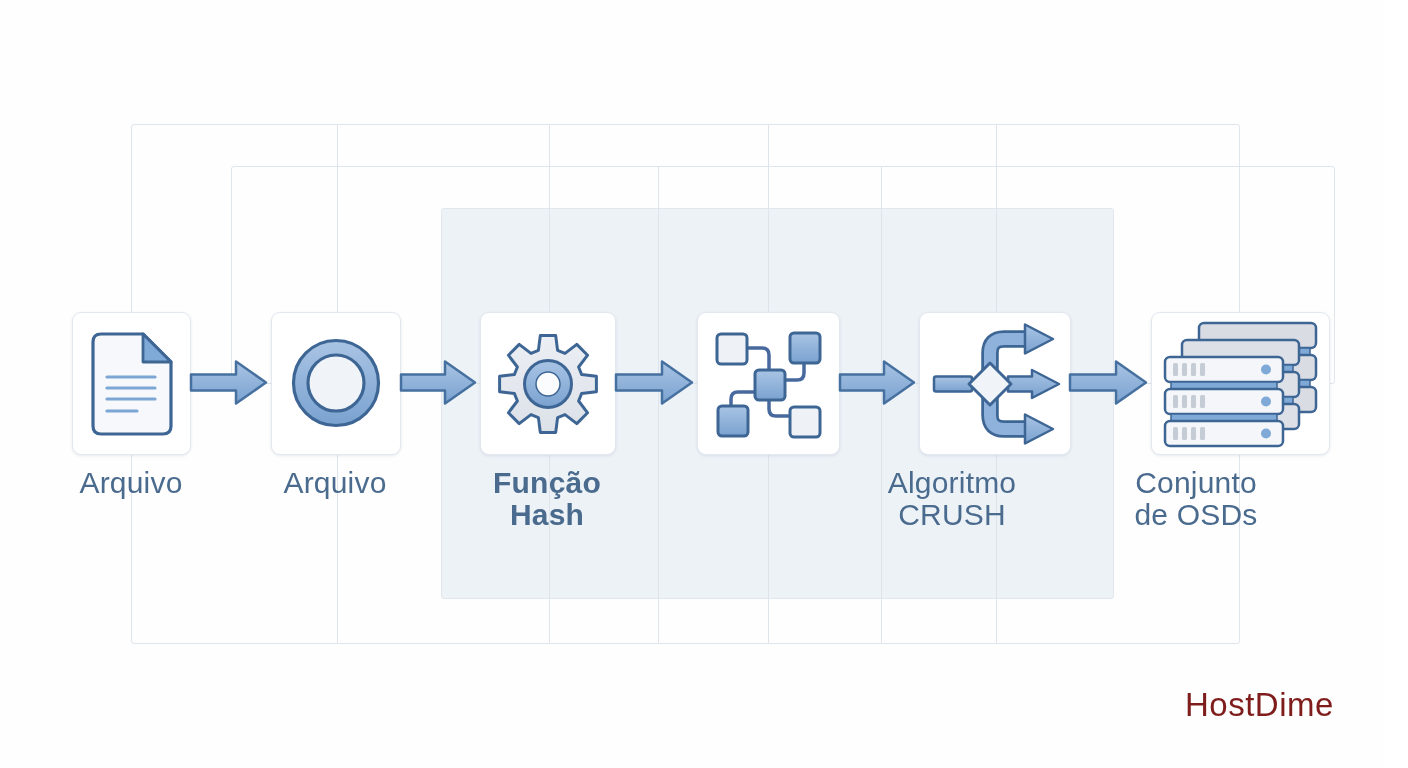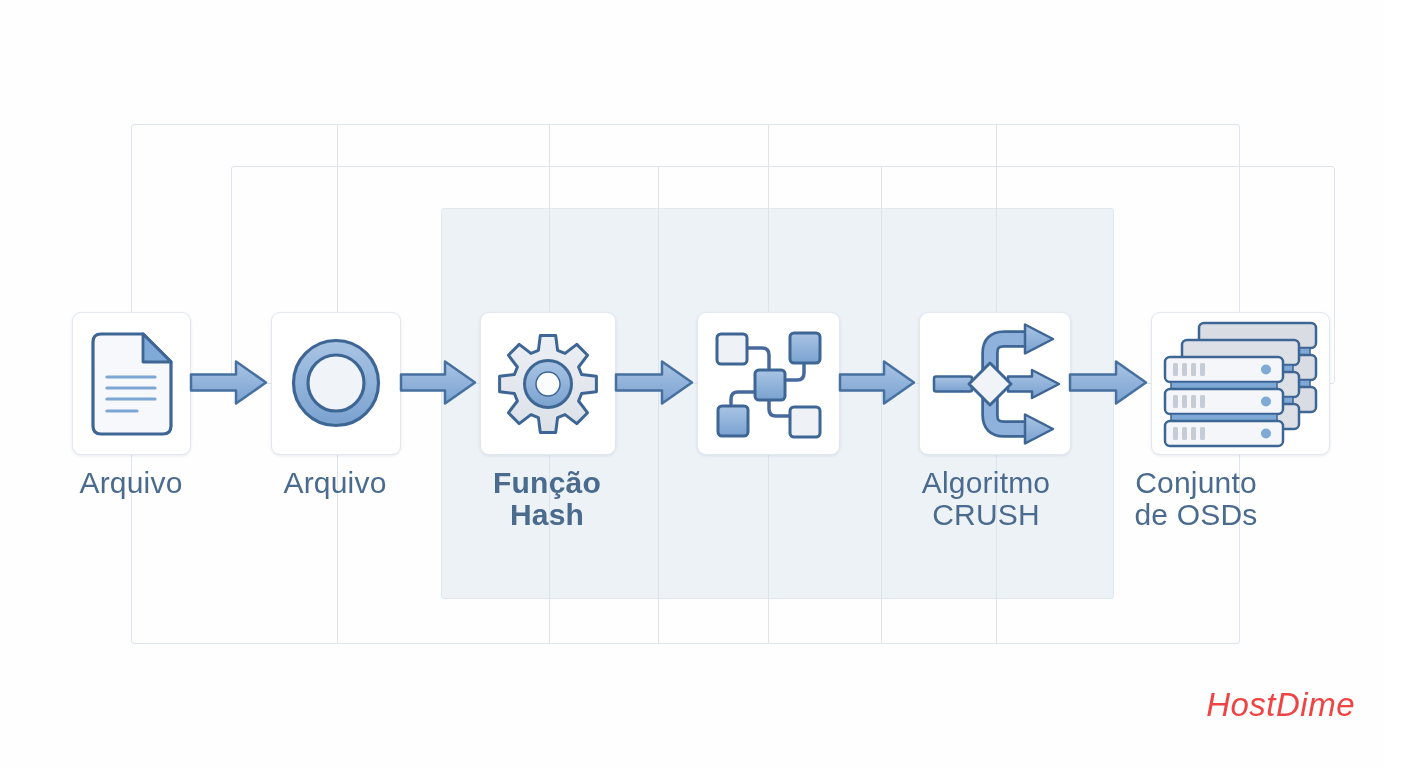--- a/index.html
+++ b/index.html
@@ -7,22 +7,22 @@
           font-family:"Liberation Sans", sans-serif;}
   .bg-rect{position:absolute;border:1px solid #dfe5ec;border-radius:3px;}
   .bg-panel{position:absolute;background:#edf2f7;border:1px solid #e0e7ee;border-radius:3px;}
   .vline{position:absolute;width:1px;background:#dde4eb;}
   .step-box{position:absolute;top:312px;height:141px;background:#ffffff;border:1px solid #e3e8ef;
             border-radius:9px;box-shadow:0 1px 3px rgba(120,140,165,.18);}
   .step-box svg{position:absolute;left:0;top:0;}
   .step-label{position:absolute;top:467px;width:280px;text-align:center;color:#4a6b8e;
               font-size:30px;line-height:32px;font-weight:400;white-space:pre-line;letter-spacing:.2px;}
   .flow-arrow{position:absolute;top:355px;height:56px;}
-  .watermark{position:absolute;left:1185px;top:686px;width:170px;text-align:right;
-             color:#ef4444;font-size:33px;font-weight:500;letter-spacing:.5px;font-style:italic;}
+  .watermark{position:absolute;left:1185px;top:686px;width:170px;text-align:left;
+             color:#7f1d1d;font-size:33px;font-weight:500;letter-spacing:.5px;}
 </style>
 </head>
 <body>
 
 <div class="canvas">
 
   <svg width="0" height="0" style="position:absolute">
     <defs>
       <linearGradient id="agrad" x1="0" y1="0" x2="0" y2="1">
         <stop offset="0" stop-color="#a9c4e4"></stop>
@@ -124,21 +124,21 @@
       <path d="M70 62 L70 40 Q70 26 84 26 L106 26" fill="none" stroke="#8fb2dc" stroke-width="12"></path>
       <path d="M70 80 L70 102 Q70 116 84 116 L106 116" fill="none" stroke="#3e6695" stroke-width="17.5"></path>
       <path d="M70 80 L70 102 Q70 116 84 116 L106 116" fill="none" stroke="#8fb2dc" stroke-width="12"></path>
       <polygon points="105,11.5 133,26 105,40.5" fill="url(#agrad)" stroke="#3e6695" stroke-width="2.5" stroke-linejoin="round"></polygon>
       <polygon points="105,101.5 133,116 105,130.5" fill="url(#agrad)" stroke="#3e6695" stroke-width="2.5" stroke-linejoin="round"></polygon>
       <rect x="14" y="63.5" width="38" height="15" rx="2" fill="url(#agrad)" stroke="#3e6695" stroke-width="2.5"></rect>
       <polygon points="88,63.5 112,63.5 112,57 139,71 112,85 112,78.5 88,78.5" fill="url(#agrad)" stroke="#3e6695" stroke-width="2.5" stroke-linejoin="round"></polygon>
       <polygon points="70,50 91,71 70,92 49,71" fill="#f0f3f7" stroke="#3e6695" stroke-width="3" stroke-linejoin="round"></polygon>
     </svg>
   </div>
-  <div class="step-label" style="left:846px;">Algoritmo
+  <div class="step-label" style="left:812px;">Algoritmo
 CRUSH</div>
 
   <svg class="flow-arrow" style="left:1068px;width:83px;" viewBox="0 0 83 56">
     <polygon points="2,19.5 48,19.5 48,6.5 78,27.5 48,48.5 48,35.5 2,35.5" fill="url(#agrad)" stroke="#46709f" stroke-width="2.5" stroke-linejoin="round"></polygon>
   </svg>
 
   <div class="step-box" style="left:1151px;width:177px;">
     <svg width="177" height="141" viewBox="0 0 177 141">
 
       <g stroke="#3e6695" stroke-width="2.5">

